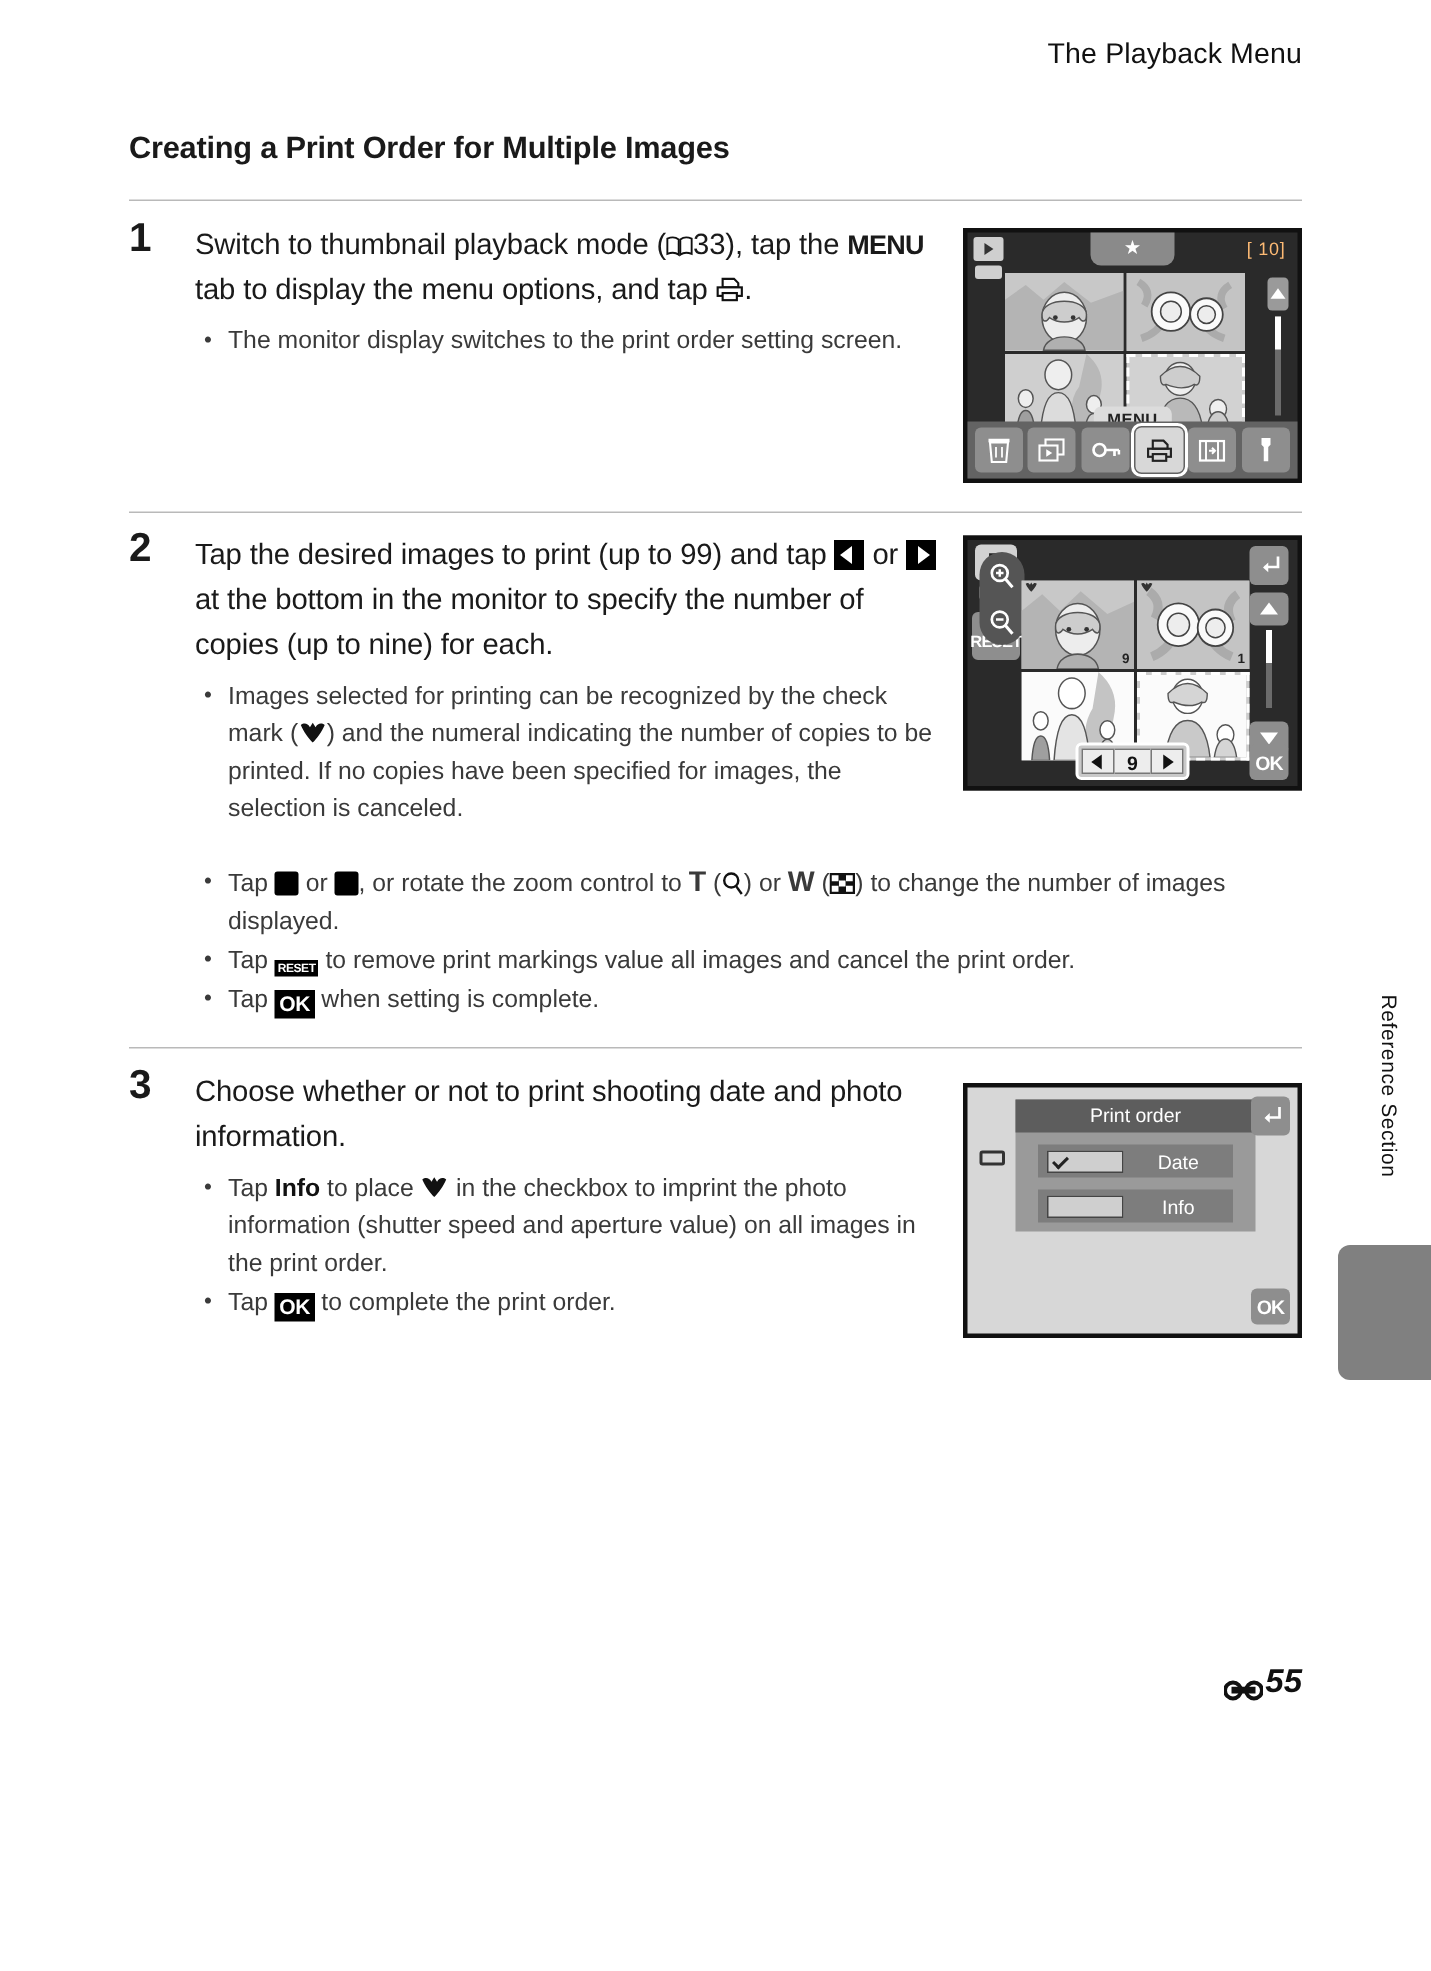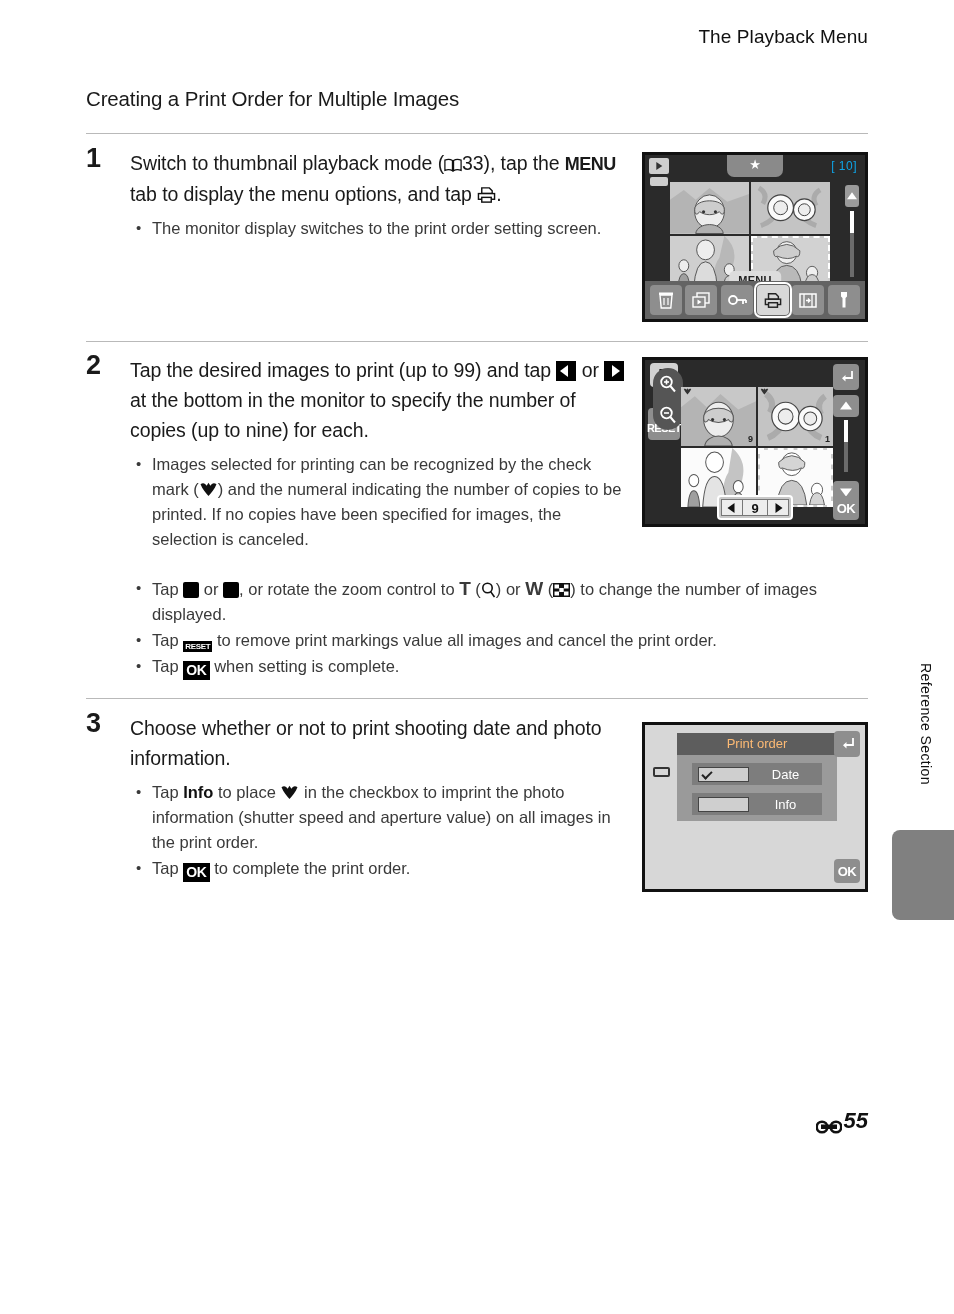--- a/index.html
+++ b/index.html
@@ -14,21 +14,21 @@
 
   
   .running-header {
     position: absolute; top: 26px; right: 86px;
     font-size: 19px; color: #111; letter-spacing: .1px;
   }
 
   
   .section-heading {
     position: absolute; top: 87px; left: 86px;
-    font-size: 20.5px; font-weight: normal; letter-spacing: -.15px;
+    font-size: 20.5px; font-weight: bold; letter-spacing: -.15px;
   }
 
   
   .rule { position: absolute; left: 86px; width: 782px; height: 1px; background: #b9b9b9; }
   .rule.r1 { top: 133px; }
   .rule.r2 { top: 341px; }
   .rule.r3 { top: 698px; }
 
   
   .step { position: absolute; }
@@ -123,21 +123,21 @@
     position: absolute; left: 5px; top: 22px; width: 18px; height: 9px;
     background: #cfcfcf; border-radius: 2px;
   }
   .star-tab {
     position: absolute; left: 50%; transform: translateX(-50%); top: 0;
     width: 56px; height: 22px; background: #8a8a8a;
     border-radius: 0 0 7px 7px; color: #fff; font-size: 13px;
     text-align: center; line-height: 20px;
   }
   .count-label {
-    position: absolute; right: 8px; top: 4px; color: #0ea5e9;
+    position: absolute; right: 8px; top: 4px; color: #fdba74;
     font-size: 12px; letter-spacing: .5px;
   }
   .thumb-grid {
     position: absolute; top: 27px; left: 25px; width: 160px; height: 105px;
     display: grid; grid-template-columns: 1fr 1fr; grid-template-rows: 1fr 1fr;
     gap: 2px;
   }
   .thumb { position: relative; overflow: hidden; background: #cccccc; }
   .thumb.dashed { border: 2px dashed #ffffff; }
   .menu-pill {
@@ -270,21 +270,21 @@
   
   .dlg-batt {
     position: absolute; left: 8px; top: 42px; width: 17px; height: 10px;
     border: 2px solid #333; border-radius: 2px;
   }
   .dlg {
     position: absolute; left: 32px; top: 8px; width: 160px; height: 88px;
     background: #9a9a9a;
   }
   .dlg-title {
-    height: 22px; background: #5d5d5d; color: #fdba74; font-size: 13px;
+    height: 22px; background: #5d5d5d; color: #ffffff; font-size: 13px;
     text-align: center; line-height: 22px;
   }
   .dlg-row {
     margin: 8px auto 0; width: 130px; height: 22px; background: #7d7d7d;
     display: flex; align-items: center;
   }
   .chk {
     width: 15px; height: 15px; background: #cfcfcf; border: 1px solid #444;
     margin-left: 6px; position: relative;
   }

